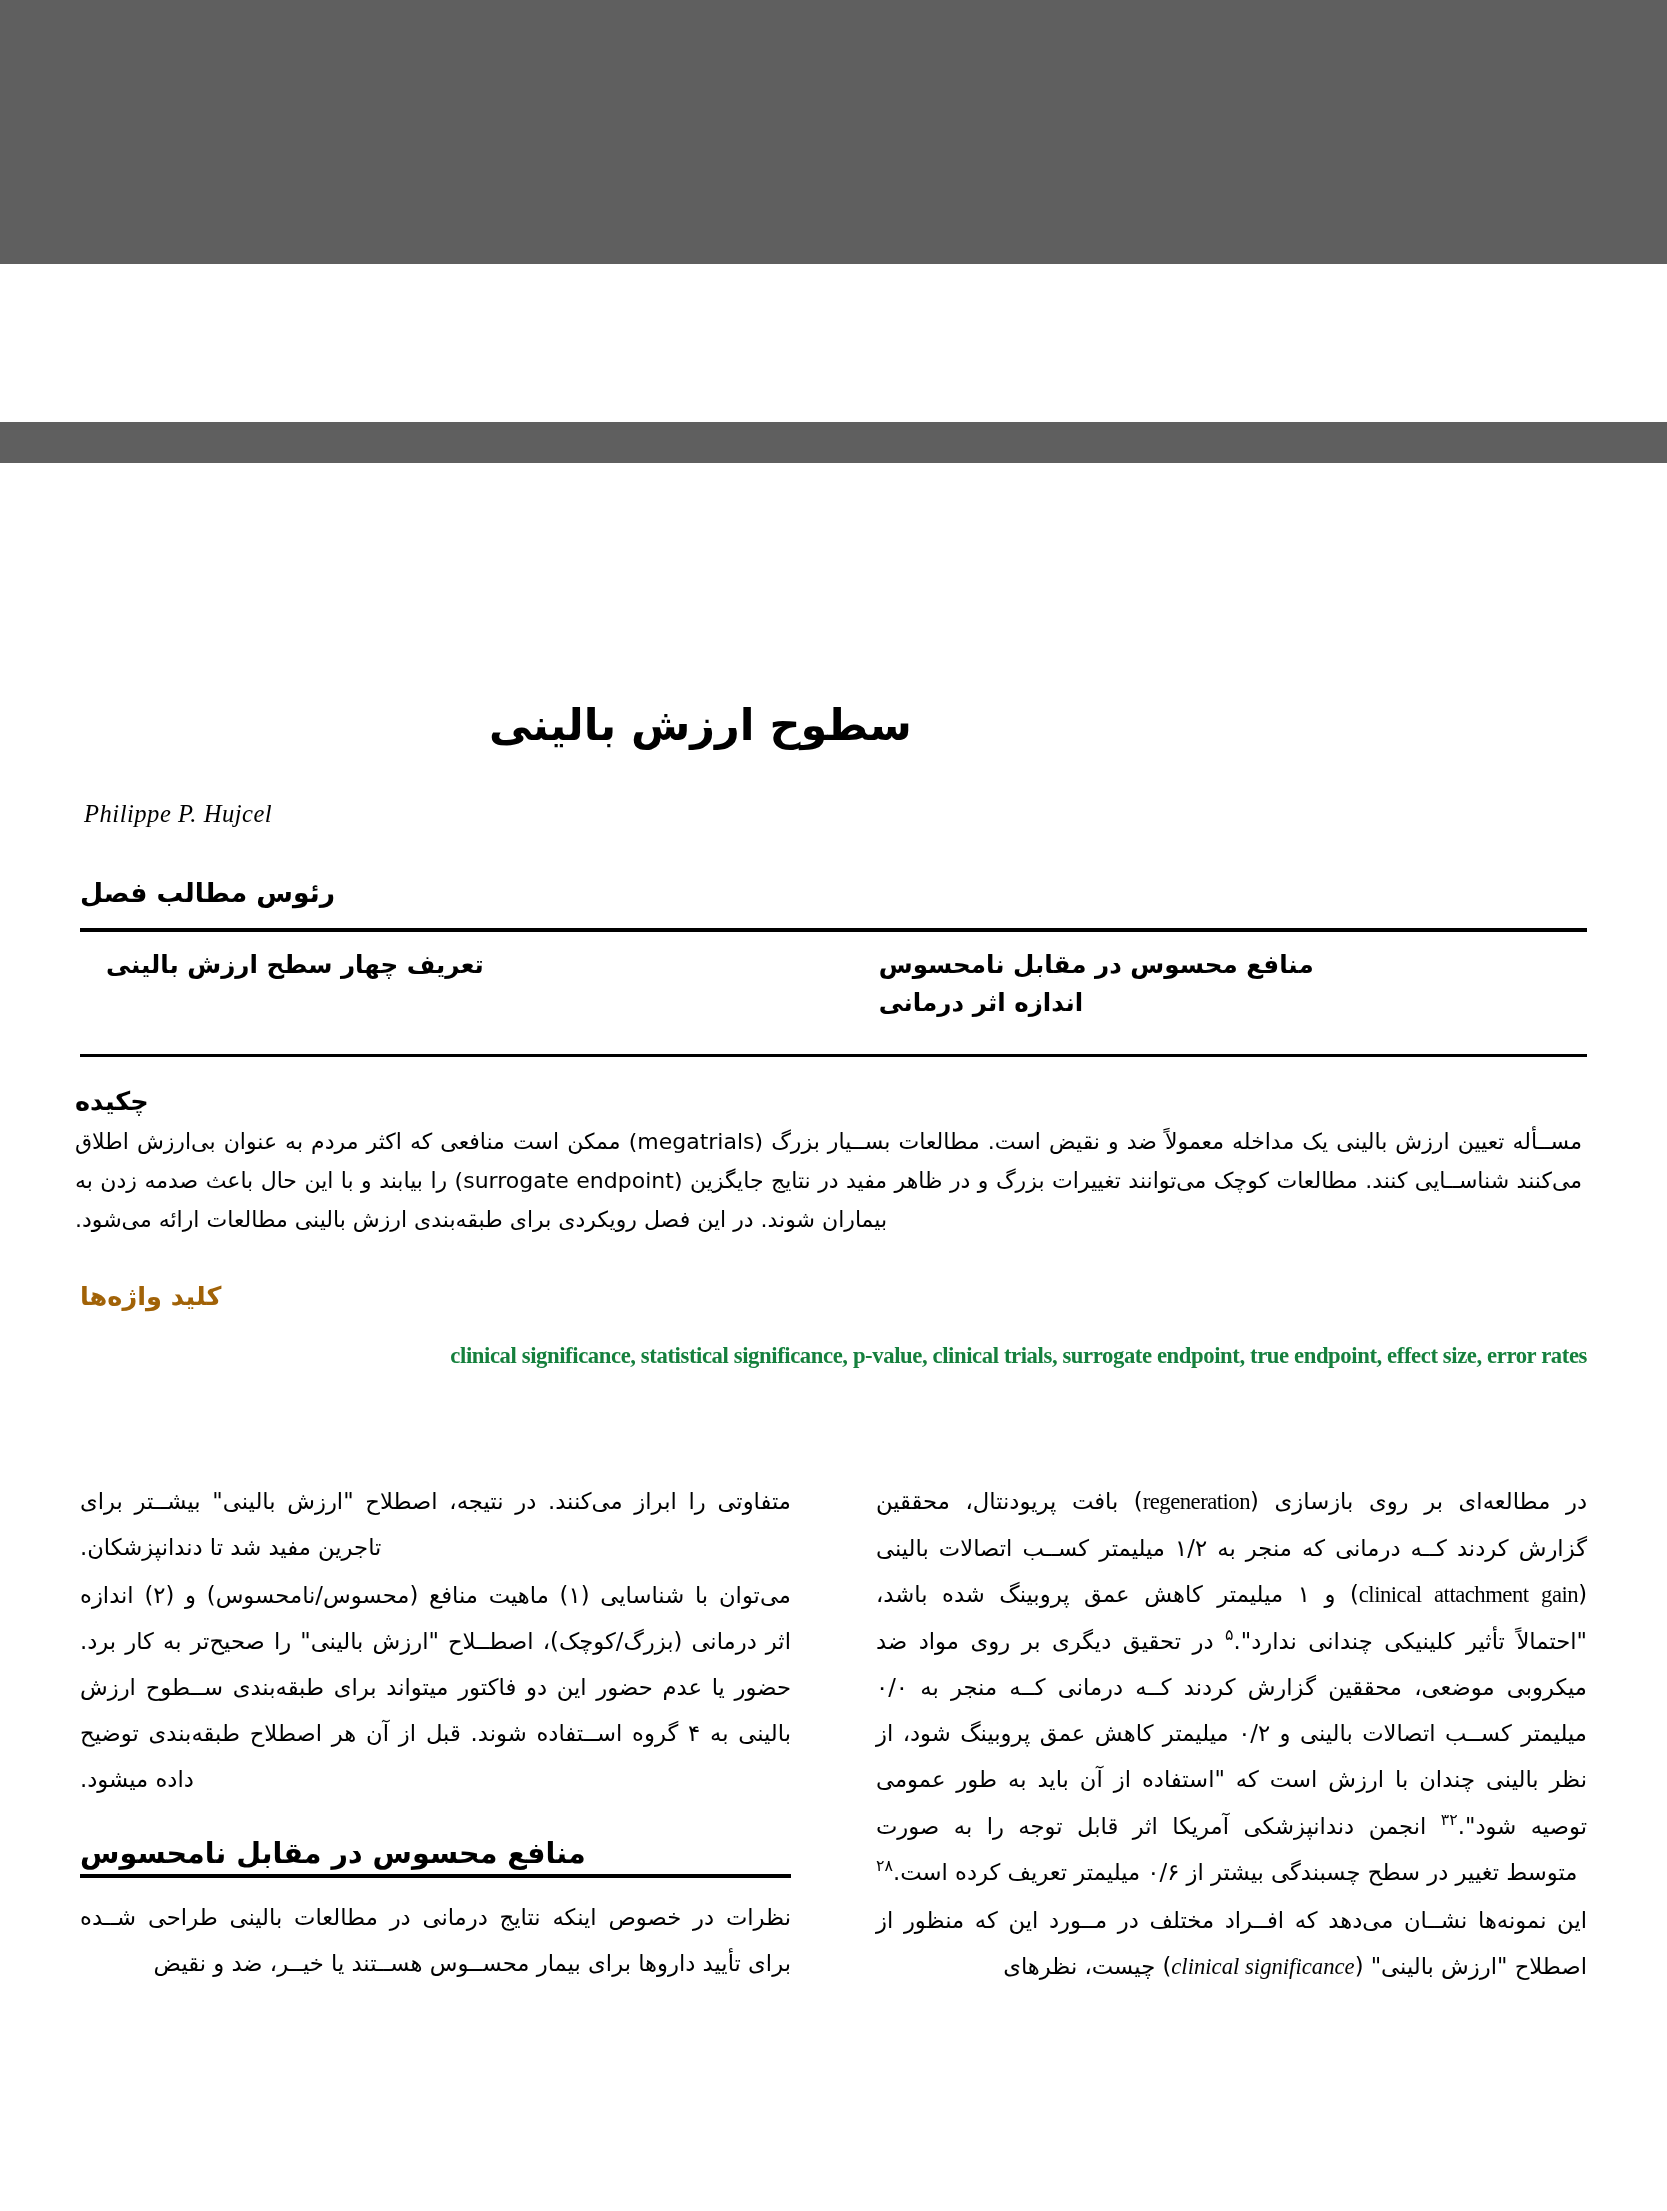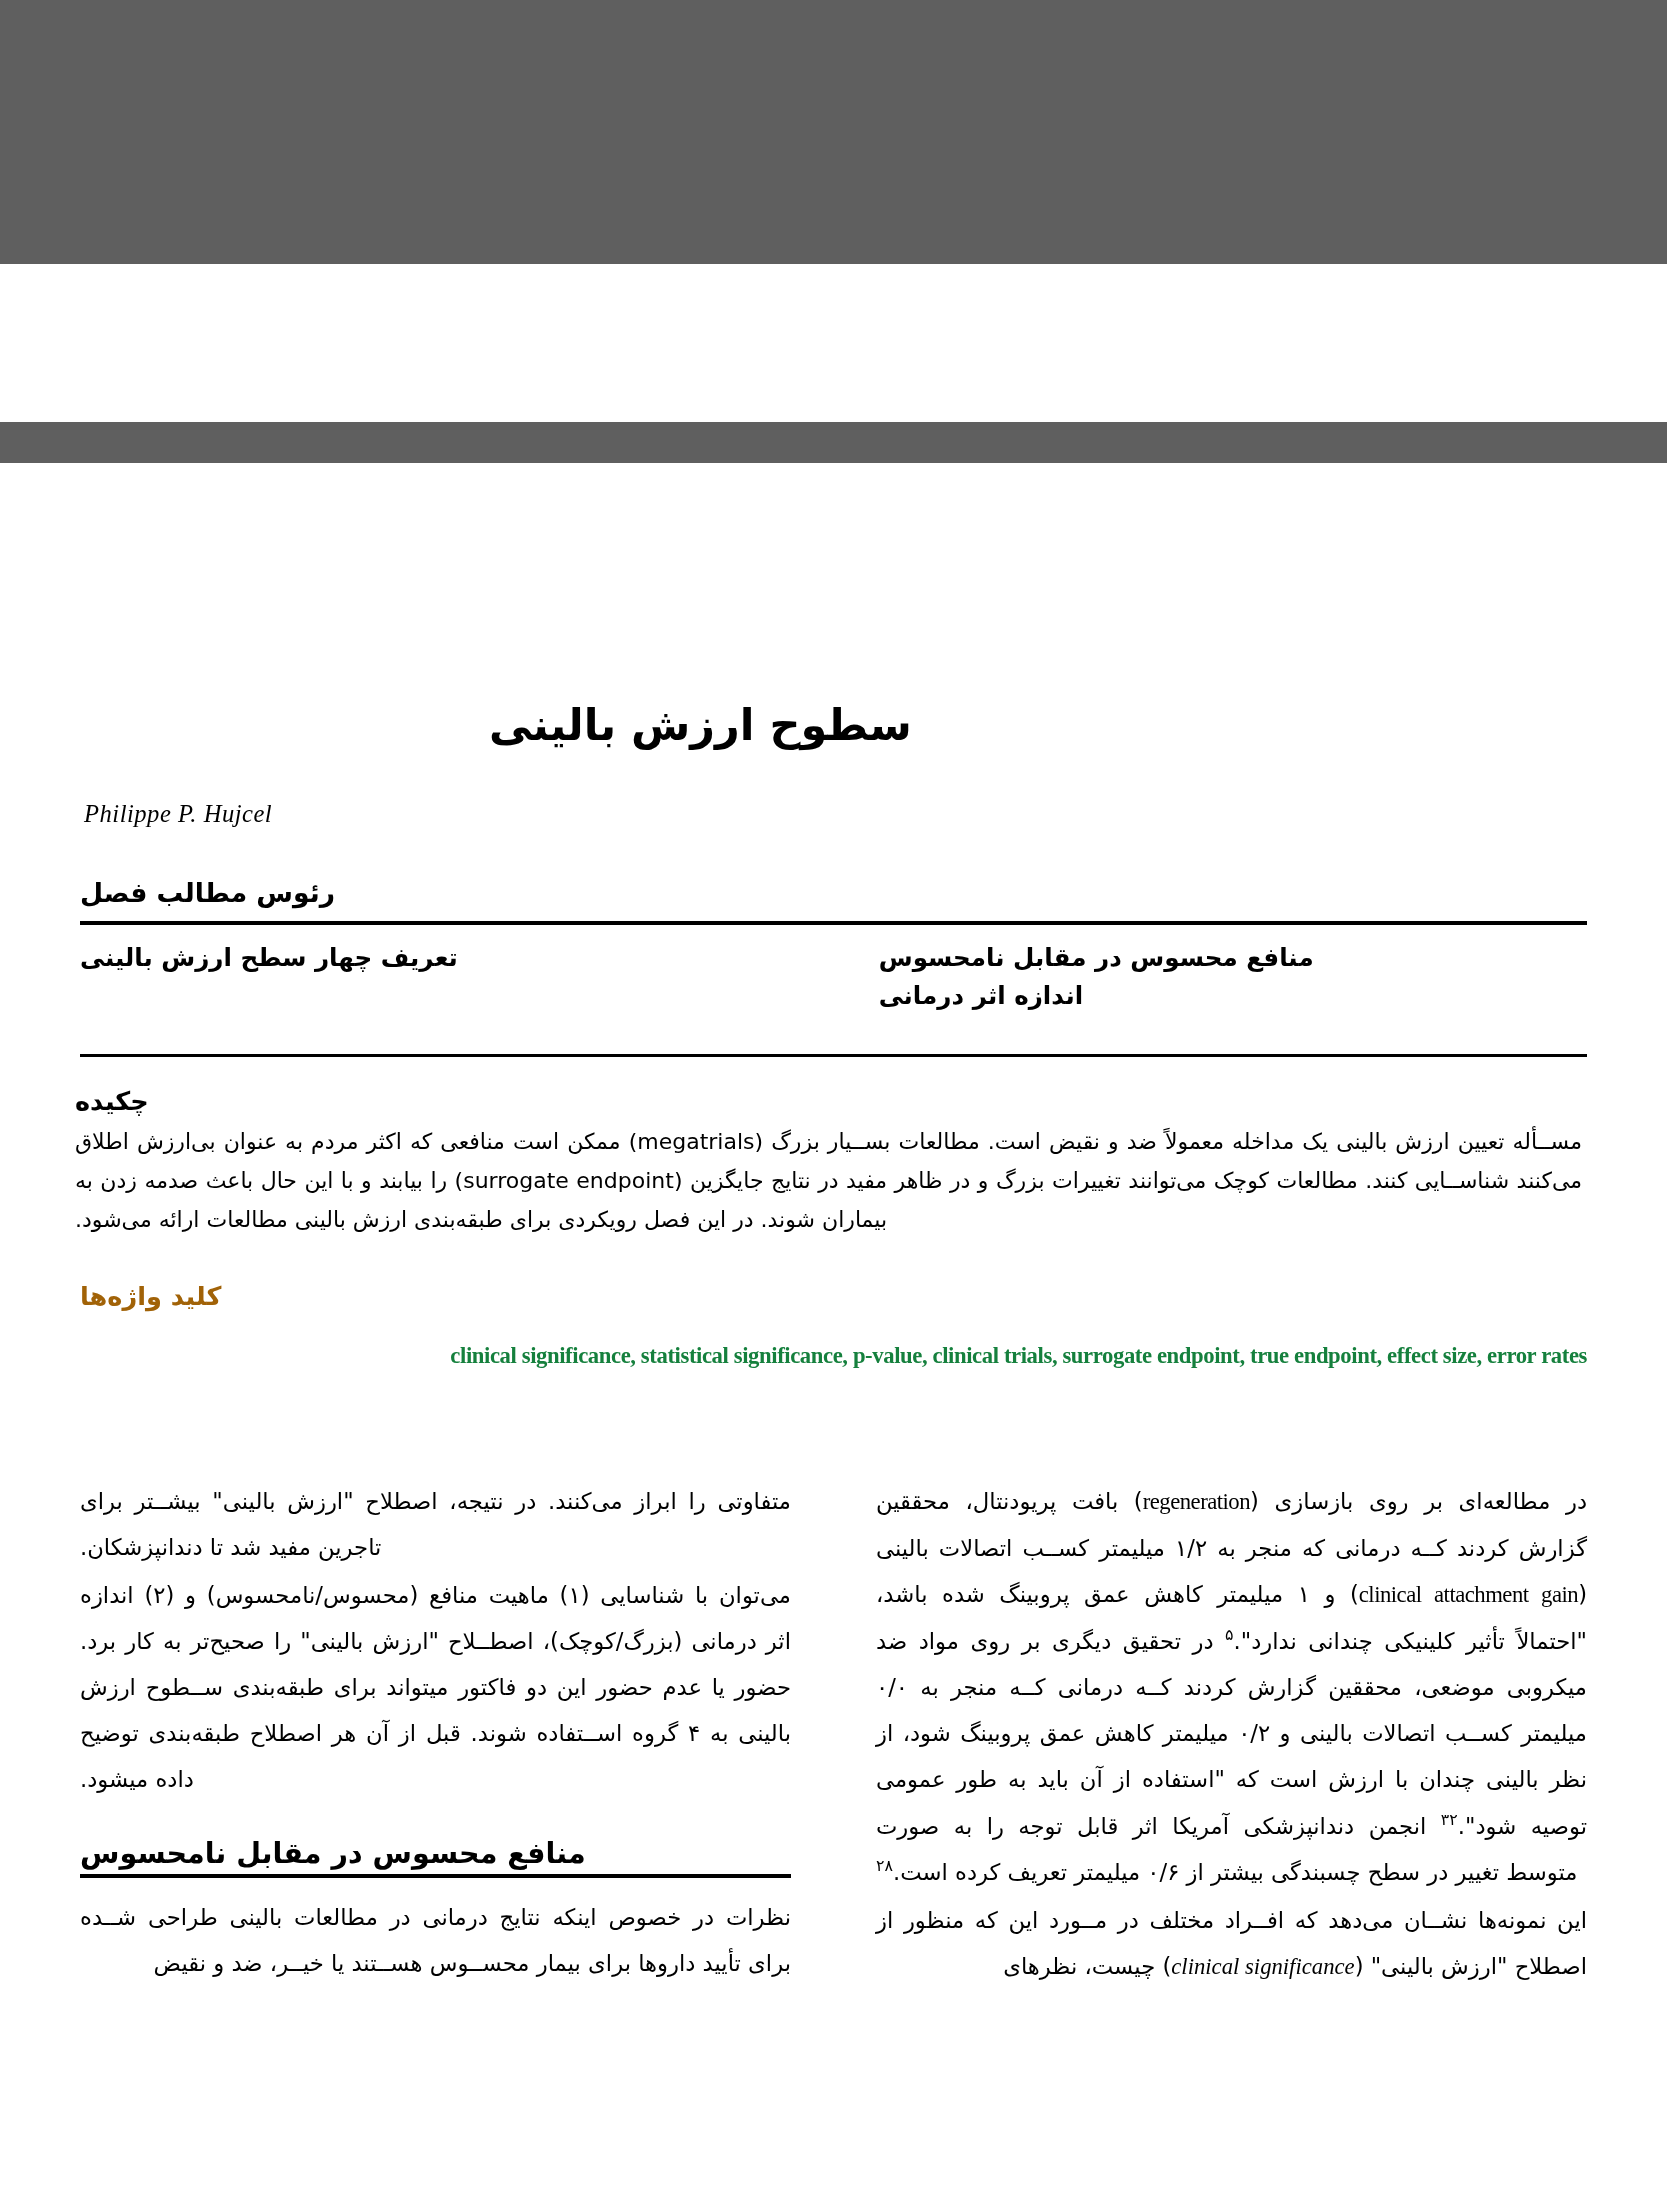--- a/index.html
+++ b/index.html
@@ -84,36 +84,37 @@
     left: 81px;
     top: 877px;
     width: 1507px;
     direction: rtl;
   }
   .outline-heading {
     text-align: left;
     font-weight: bold;
     font-size: 26.6px;
     color: #000;
-    padding-bottom: 13px;
+    padding-bottom: 20px;
   }
   .outline-rule {
     width: 100%;
     height: 3.9px;
     background: #000;
     margin: 0 0 13.8px 0;
   }
   .outline-cols {
     display: flex;
     flex-direction: row;
     justify-content: space-between;
     direction: rtl;
   }
   .outline-col {
     width: 47%;
+    margin-left: 26px;
   }
   .outline-item {
     font-weight: bold;
     font-size: 24.6px;
     line-height: 1.55;
     color: #000;
     text-align: left;
     white-space: nowrap;
   }
   .outline-col.left  .outline-item { text-align: left; }

